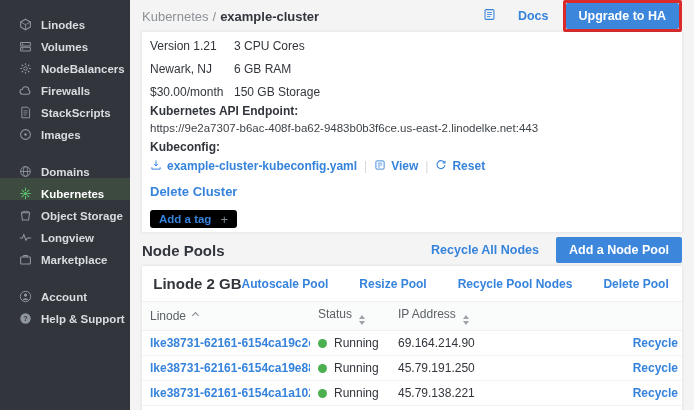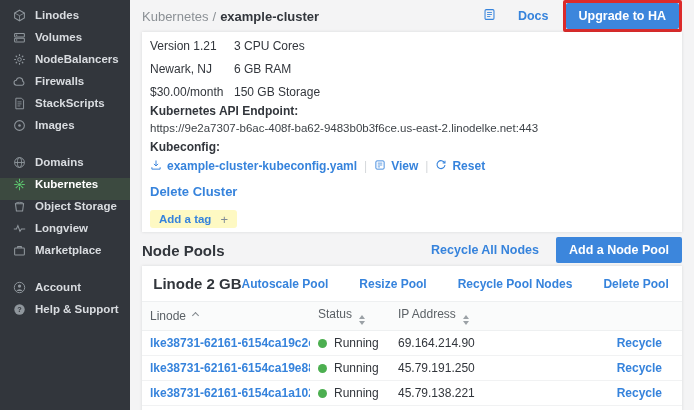--- a/index.html
+++ b/index.html
@@ -7,21 +7,21 @@
     --green:#5bc26d; --status-green:#4caf50; --ann-red:#dc2a2a; --page:#f4f4f5;
   }
   *{box-sizing:border-box}
   html,body{margin:0;padding:0}
   body{width:694px;height:410px;font-family:"Liberation Sans",sans-serif;overflow:hidden}
   .app{width:694px;height:410px;display:flex;background:var(--page)}
 
   
   .sidebar{width:130px;flex-shrink:0;background:var(--sidebar-bg);padding-top:9px}
   .side-group{margin-bottom:15px}
-  .side-item{display:flex;align-items:flex-start;gap:9px;height:22px;padding-left:13px;
+  .side-item{display:flex;align-items:flex-end;gap:9px;height:22px;padding-left:19px;
     font-size:11.5px;font-weight:700;color:#d9dce0;cursor:pointer;white-space:nowrap}
   .side-item .si{width:13px;height:13px;color:#8f969c;display:inline-flex;flex-shrink:0}
   .side-item .si svg{width:13px;height:13px}
   .side-item.active{background:var(--sidebar-active);color:#fff}
   .side-item.active .si{color:var(--green)}
 
   
   .main{flex:1;padding:0 12px;display:flex;flex-direction:column}
   .topbar{height:32px;display:flex;align-items:center;justify-content:space-between}
   .breadcrumb{font-size:13px;color:#8b9095}
@@ -45,21 +45,21 @@
   .block-label.kc{margin-top:6px}
   .endpoint-url{font-size:11.5px;color:#3e4348;margin-top:4px;line-height:12px}
   .kc-row{display:flex;align-items:center;gap:7px;margin-top:4px;font-size:12px;height:16px}
   .kc-link{color:var(--accent);display:inline-flex;align-items:center;gap:5px;
     font-weight:600;cursor:pointer}
   .kc-link svg{width:12px;height:12px}
   .pipe{color:#d4d8db}
   .delete-wrap{margin-top:8px}
   .delete-cluster{color:var(--accent);font-size:13px;font-weight:600;cursor:pointer}
   .tag-wrap{margin-top:9px;padding-bottom:2px}
-  .tag-chip{display:inline-flex;align-items:center;background:#fef9c3;border-radius:3px;
+  .tag-chip{display:inline-flex;align-items:center;background:#000000;border-radius:3px;
     padding:3px 9px;font-size:11.5px;color:var(--accent);font-weight:600;cursor:pointer}
   .tag-plus{margin-left:9px;color:#7e8a96;font-weight:400;font-size:13px;line-height:11px}
 
   
   .pools-bar{display:flex;align-items:center;justify-content:space-between;
     margin-top:5px;height:32px}
   .pools-bar h2{font-size:15px;font-weight:700;color:#32363c;margin:0}
   .pools-actions{display:flex;align-items:center;gap:17px}
   .link{color:var(--accent);font-weight:600;font-size:12.5px;cursor:pointer;white-space:nowrap}
 
@@ -70,21 +70,21 @@
   .pool-links .link{font-size:12px}
 
   table{width:100%;border-collapse:collapse;table-layout:fixed;font-size:12px}
   thead th{background:#fafbfb;border-top:1px solid #eef0f1;border-bottom:1px solid #eef0f1;
     padding:5px 8px;text-align:left;font-weight:400;color:#5b6166;cursor:pointer}
   tbody td{padding:5px 8px;border-bottom:1px solid #f1f2f3;color:#32363c;
     overflow:hidden;white-space:nowrap}
   .cell-link{color:var(--accent);font-weight:600;cursor:pointer}
   .status-cell{display:flex;align-items:center;gap:7px}
   .dot{width:9px;height:9px;border-radius:50%;background:var(--status-green);flex-shrink:0}
-  td.recycle{text-align:right;padding-right:20px}
+  td.recycle{text-align:right;padding-right:4px}
   .pool-footer{padding:7px 8px;font-size:12px;color:#868c91}
 
   
   .sort-asc{display:inline-block;width:5px;height:5px;border-left:1.5px solid #80878c;
     border-top:1.5px solid #80878c;transform:rotate(45deg);margin-left:7px;vertical-align:2px}
   .sort-both{display:inline-flex;flex-direction:column;gap:2px;margin-left:7px;vertical-align:-1px}
   .tri-up{width:0;height:0;border-left:3.5px solid transparent;border-right:3.5px solid transparent;
     border-bottom:4px solid #9ba1a6}
   .tri-down{width:0;height:0;border-left:3.5px solid transparent;border-right:3.5px solid transparent;
     border-top:4px solid #9ba1a6}

